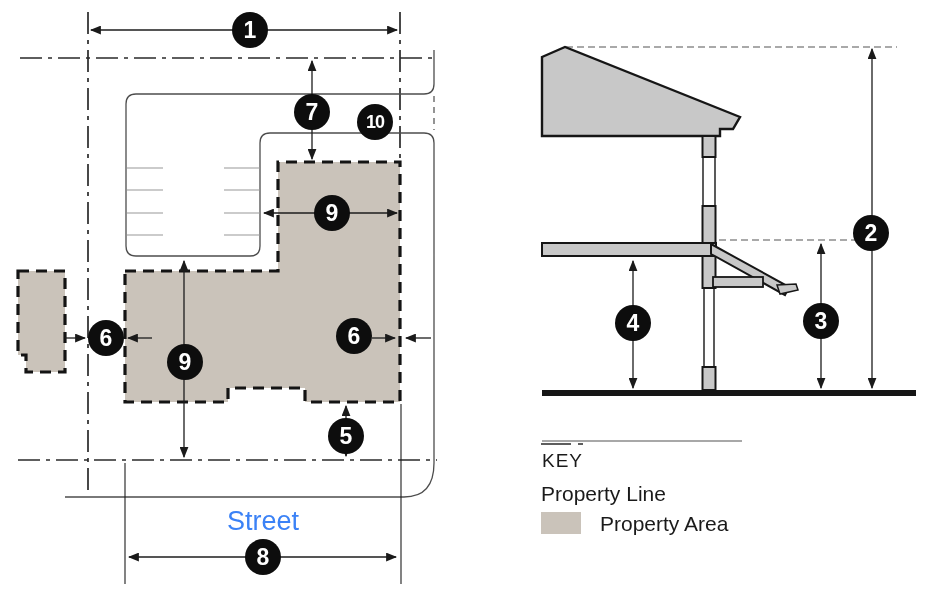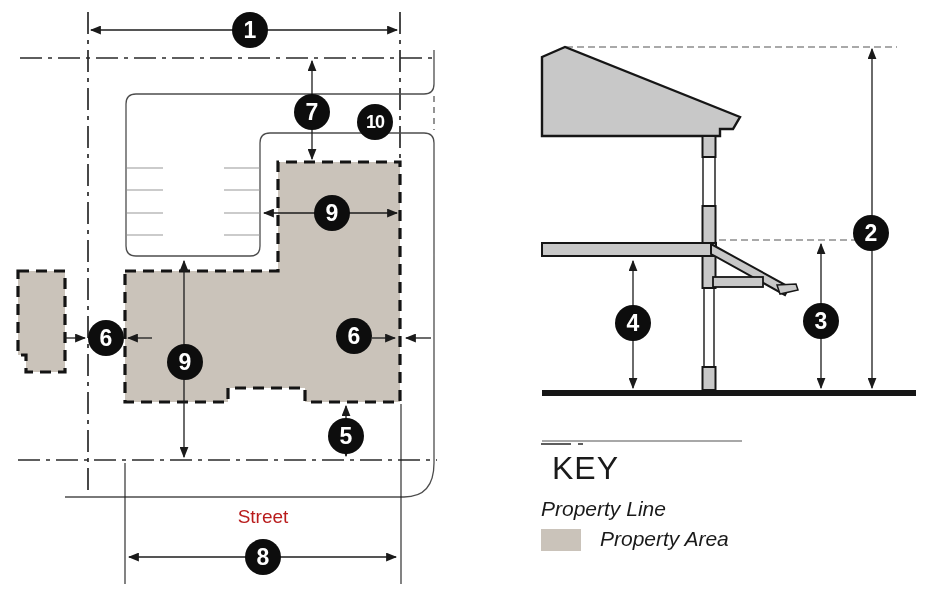--- a/index.html
+++ b/index.html
@@ -21,27 +21,27 @@
   #c9v{left:167px;top:344px;}
   #c6r{left:336px;top:318px;}
   #c5{left:328px;top:418px;}
   #c8{left:245px;top:539px;}
   #c2{left:853px;top:215px;}
   #c3{left:803px;top:303px;}
   #c4{left:615px;top:305px;}
 
   
   #street{position:absolute;left:198px;top:506px;width:130px;text-align:center;
-          font-size:19px;color:#b91c1c;z-index:4;}
+          font-size:27px;color:#3b82f6;z-index:4;}
 
   
   #key{position:absolute;left:541px;top:440px;width:230px;z-index:4;color:#1a1a1a;}
   .key-rule{border-top:2px solid #a8a8a8;width:200px;margin:0 0 8px 1px;}
-  .key-title{font-size:32px;letter-spacing:1px;margin:0 0 10px 11px;}
-  .key-row{display:flex;align-items:flex-end;margin-bottom:6px;height:24px;font-style:italic;}
+  .key-title{font-size:19px;letter-spacing:1px;margin:0 0 10px 1px;}
+  .key-row{display:flex;align-items:flex-start;margin-bottom:6px;height:24px;}
   .key-sym{width:44px;margin-right:15px;flex:0 0 auto;}
   .key-row .swatch{width:40px;height:22px;background:#cac3ba;margin-right:19px;flex:0 0 auto;display:inline-block;}
   .key-label{font-size:21px;}
 </style>
 </head>
 <body>
 
 <div id="stage">
 
   <svg width="931" height="595" viewBox="0 0 931 595">

